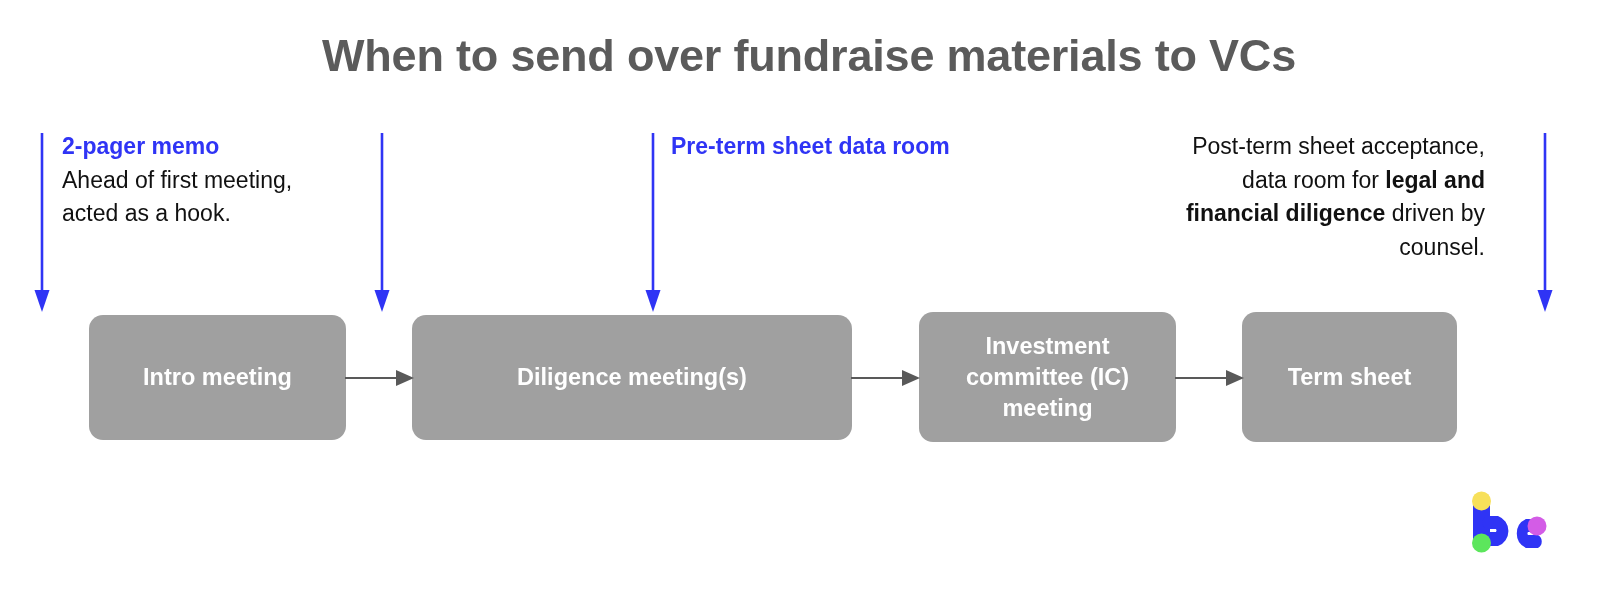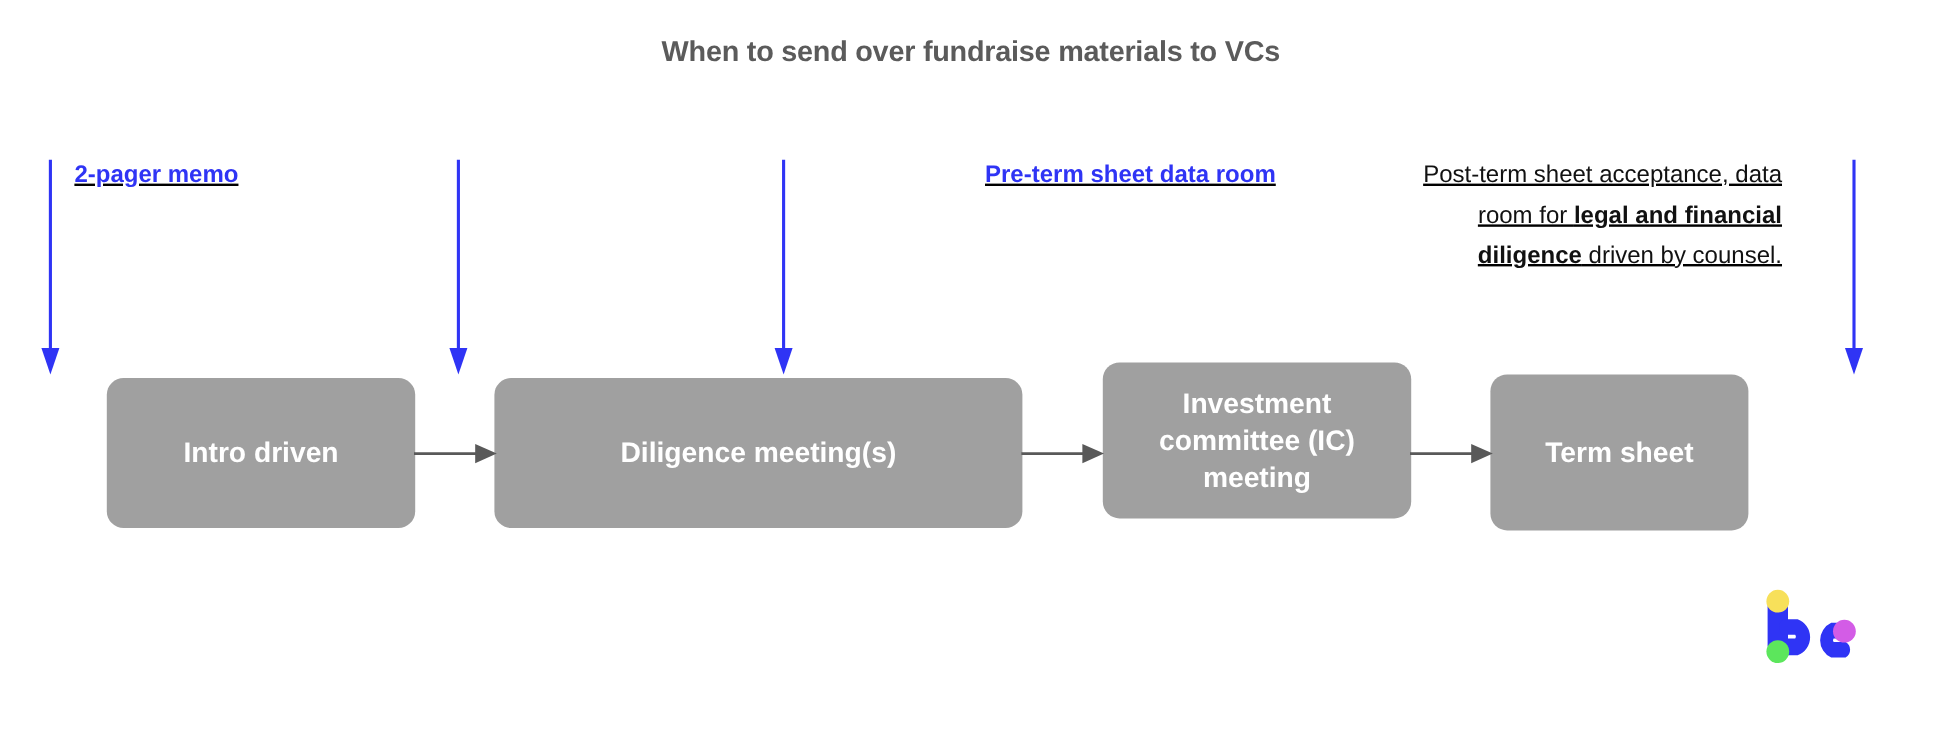--- a/index.html
+++ b/index.html
@@ -16,49 +16,48 @@
     -webkit-font-smoothing: antialiased;
   }
 
   
   #page-title {
     position: absolute;
     left: 0;
     top: 30px;
     width: 1618px;
     text-align: center;
-    font-size: 24px;
+    font-size: 45px;
     font-weight: bold;
     color: #5b5b5b;
     letter-spacing: -0.2px;
     white-space: nowrap;
   }
 
   
   .annotation {
     position: absolute;
-    font-size: 20px;
+    font-size: 23px;
     line-height: 33.5px;
     color: #000000;
-    text-decoration: underline;
   }
   .annotation .ann-title {
     color: #2f34f5;
     font-weight: bold;
     display: block;
   }
   .annotation .ann-body {
     display: block;
     color: #111111;
   }
   .annotation .ann-body b { font-weight: bold; }
 
   #ann-1 { left: 62px;   top: 130px; width: 290px; text-align: left; }
   #ann-2 { left: 400px;  top: 130px; width: 240px; text-align: left; }
-  #ann-3 { left: 671px;  top: 130px; width: 480px; text-align: center; margin-left: 31px; }
+  #ann-3 { left: 671px;  top: 130px; width: 480px; text-align: left; }
   #ann-4 { left: 1163px; top: 130px; width: 322px; text-align: right; }
 
   
   .blue-arrow {
     position: absolute;
     top: 133px;
     width: 18px;
     height: 180px;
   }
 
@@ -73,21 +72,21 @@
     line-height: 31px;
     display: flex;
     align-items: center;
     justify-content: center;
     text-align: center;
     box-sizing: border-box;
     padding: 4px 12px;
   }
   #box-1 { left: 89px;   top: 315px; width: 257px; height: 125px; }
   #box-2 { left: 412px;  top: 315px; width: 440px; height: 125px; }
-  #box-3 { left: 919px;  top: 302px; width: 257px; height: 130px; }
+  #box-3 { left: 919px;  top: 312px; width: 257px; height: 130px; }
   #box-4 { left: 1242px; top: 312px; width: 215px; height: 130px; }
 
   
   .connector {
     position: absolute;
     top: 367px;
     height: 22px;
   }
   #conn-1 { left: 345px;  width: 70px; }
   #conn-2 { left: 851px;  width: 70px; }
@@ -127,34 +126,35 @@
 </div>
 <div class="blue-arrow" style="left:1536px;">
   <svg width="18" height="180" viewBox="0 0 18 180">
     <line x1="9" y1="0" x2="9" y2="158" stroke="#2f34f5" stroke-width="2.6"></line>
     <polygon points="9,179 1.5,157 16.5,157" fill="#2f34f5"></polygon>
   </svg>
 </div>
 
 <div class="annotation" id="ann-1">
   <span class="ann-title">2-pager memo</span>
+  <span class="ann-body">Ahead of first meeting, acted as a hook.</span>
 </div>
 
 <div class="annotation" id="ann-2">
 </div>
 
 <div class="annotation" id="ann-3">
   <span class="ann-title">Pre-term sheet data room</span>
 </div>
 
 <div class="annotation" id="ann-4">
   <span class="ann-body">Post-term sheet acceptance, data room for <b>legal and financial diligence</b> driven by counsel.</span>
 </div>
 
-<div class="flow-box" id="box-1">Intro driven</div>
+<div class="flow-box" id="box-1">Intro meeting</div>
 
 <div class="flow-box" id="box-2">Diligence meeting(s)</div>
 
 <div class="flow-box" id="box-3">Investment committee (IC) meeting</div>
 
 <div class="flow-box" id="box-4">Term sheet</div>
 
 <div class="connector" id="conn-1">
   <svg width="70" height="22" viewBox="0 0 70 22">
     <line x1="0" y1="11" x2="54" y2="11" stroke="#595959" stroke-width="2.2"></line>

